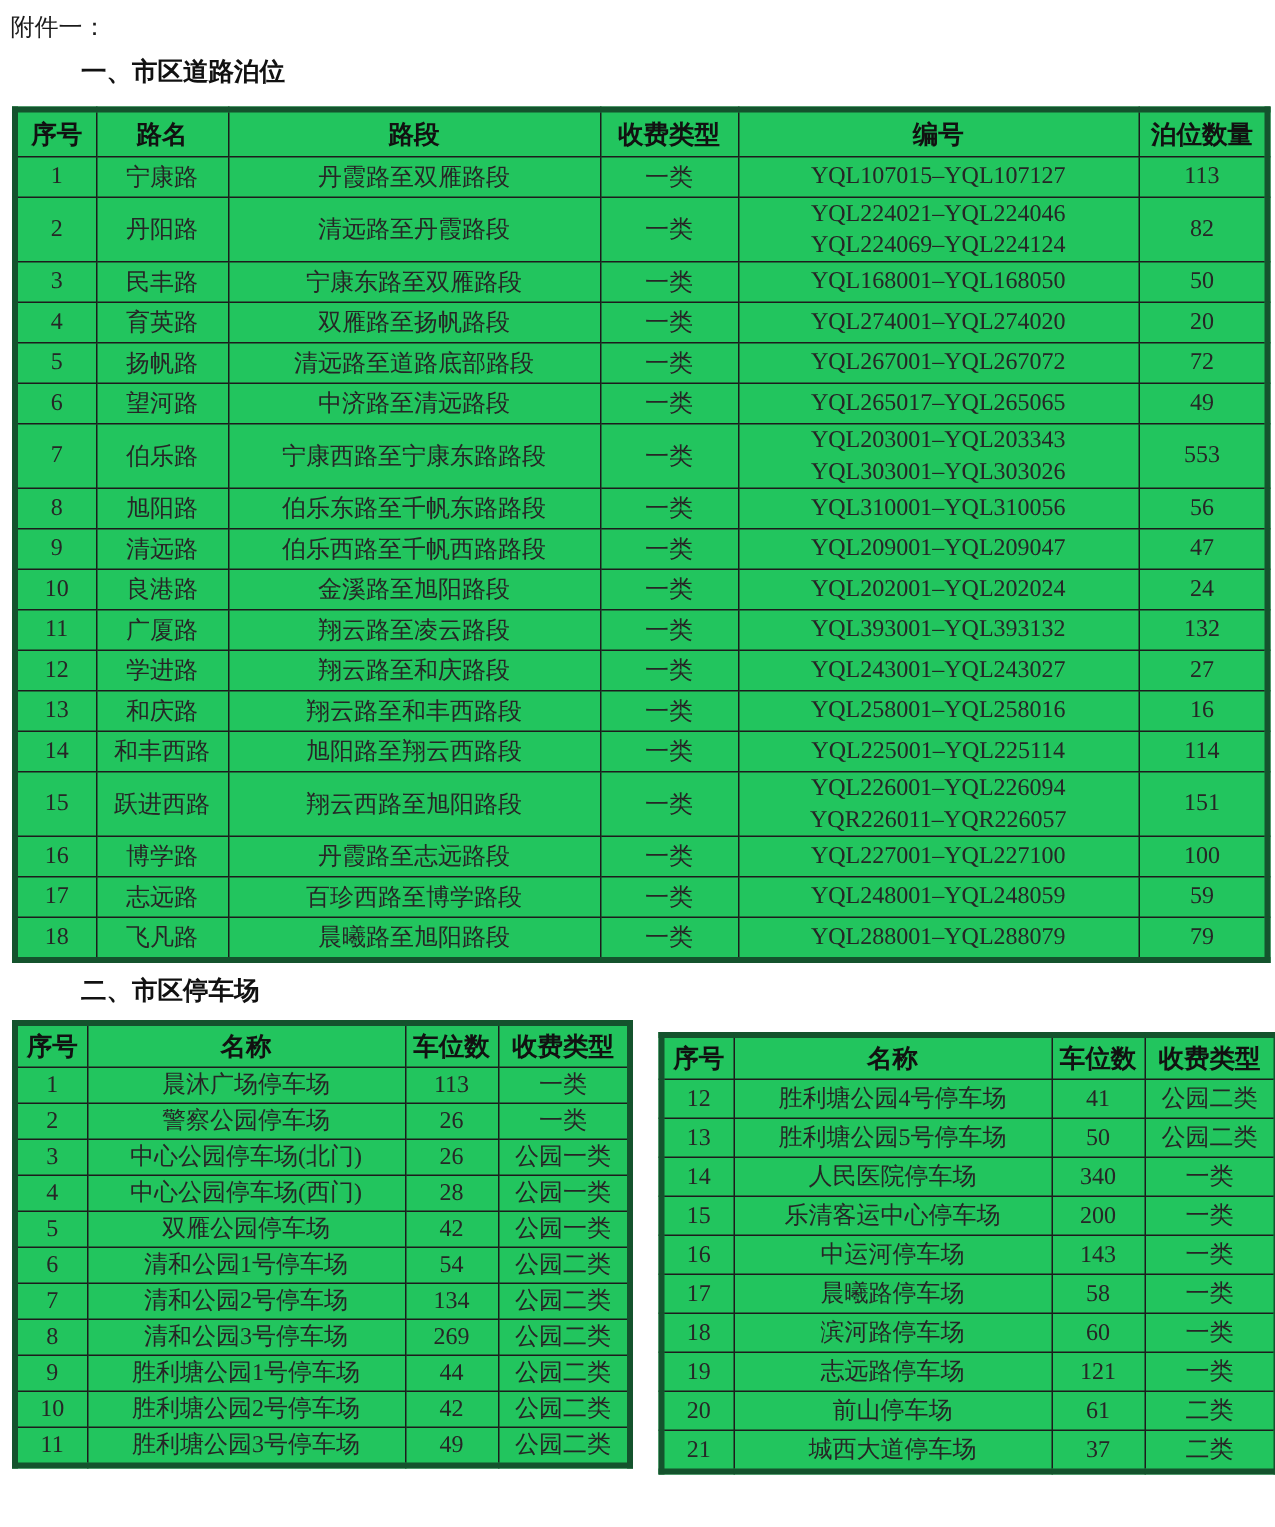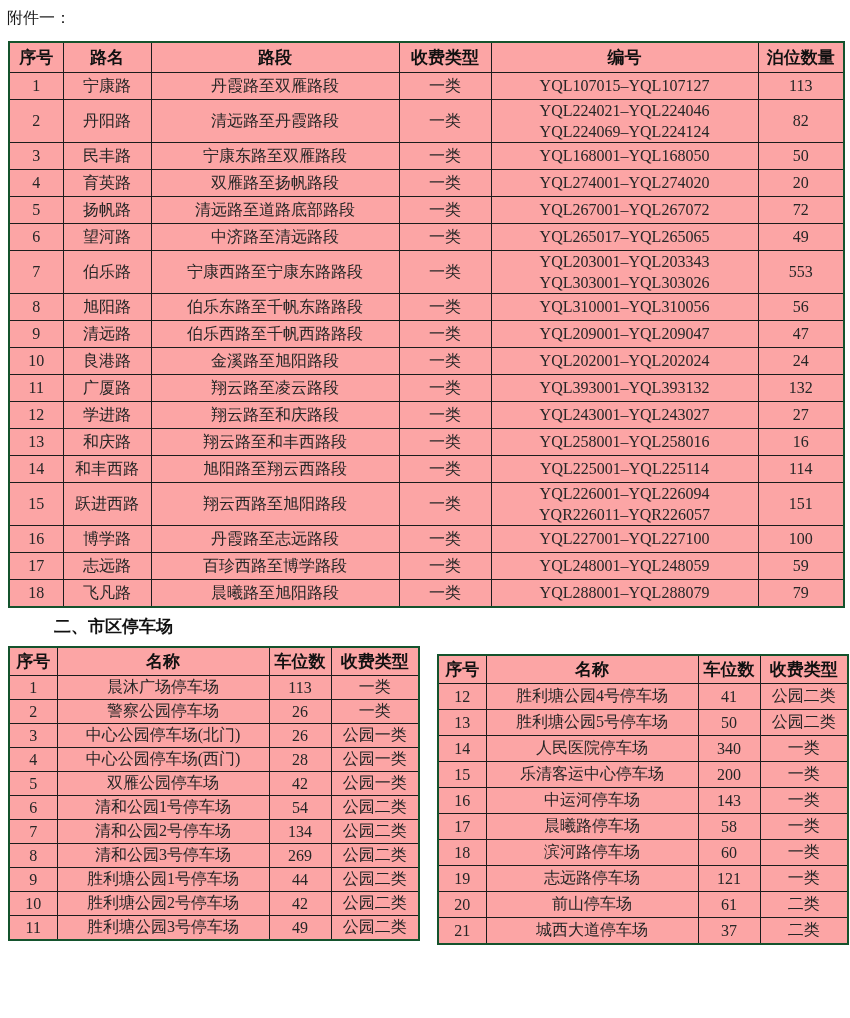--- a/index.html
+++ b/index.html
@@ -18,22 +18,22 @@
   .section-title{
     font-family:"Liberation Sans","DejaVu Sans",sans-serif;
     font-weight:700;
     font-size:17px;
     color:#111111;
     margin:7px 0 0 47px;
   }
   table{
     border-collapse:collapse;
     table-layout:fixed;
-    border:2px solid #14532d;
-    background:#fca5a5;
+    border:4px solid #14532d;
+    background:#22c55e;
   }
   th,td{
     border:1.5px solid #1c1c1c;
     text-align:center;
     vertical-align:middle;
     padding:0 3px;
     overflow:hidden;
     white-space:nowrap;
   }
   th{
@@ -64,20 +64,21 @@
   #parking-table-right{margin-top:8px;}
   #parking-table-right td{height:25px;}
 </style>
 </head>
 <body>
 
 <div class="doc">
 
   <div class="attachment-label">附件一：</div>
 
+  <div class="section-title">一、市区道路泊位</div>
 
   <table id="road-table">
     <colgroup>
       <col style="width:54px">
       <col style="width:88px">
       <col style="width:248px">
       <col style="width:92px">
       <col style="width:267px">
       <col style="width:86px">
     </colgroup>

